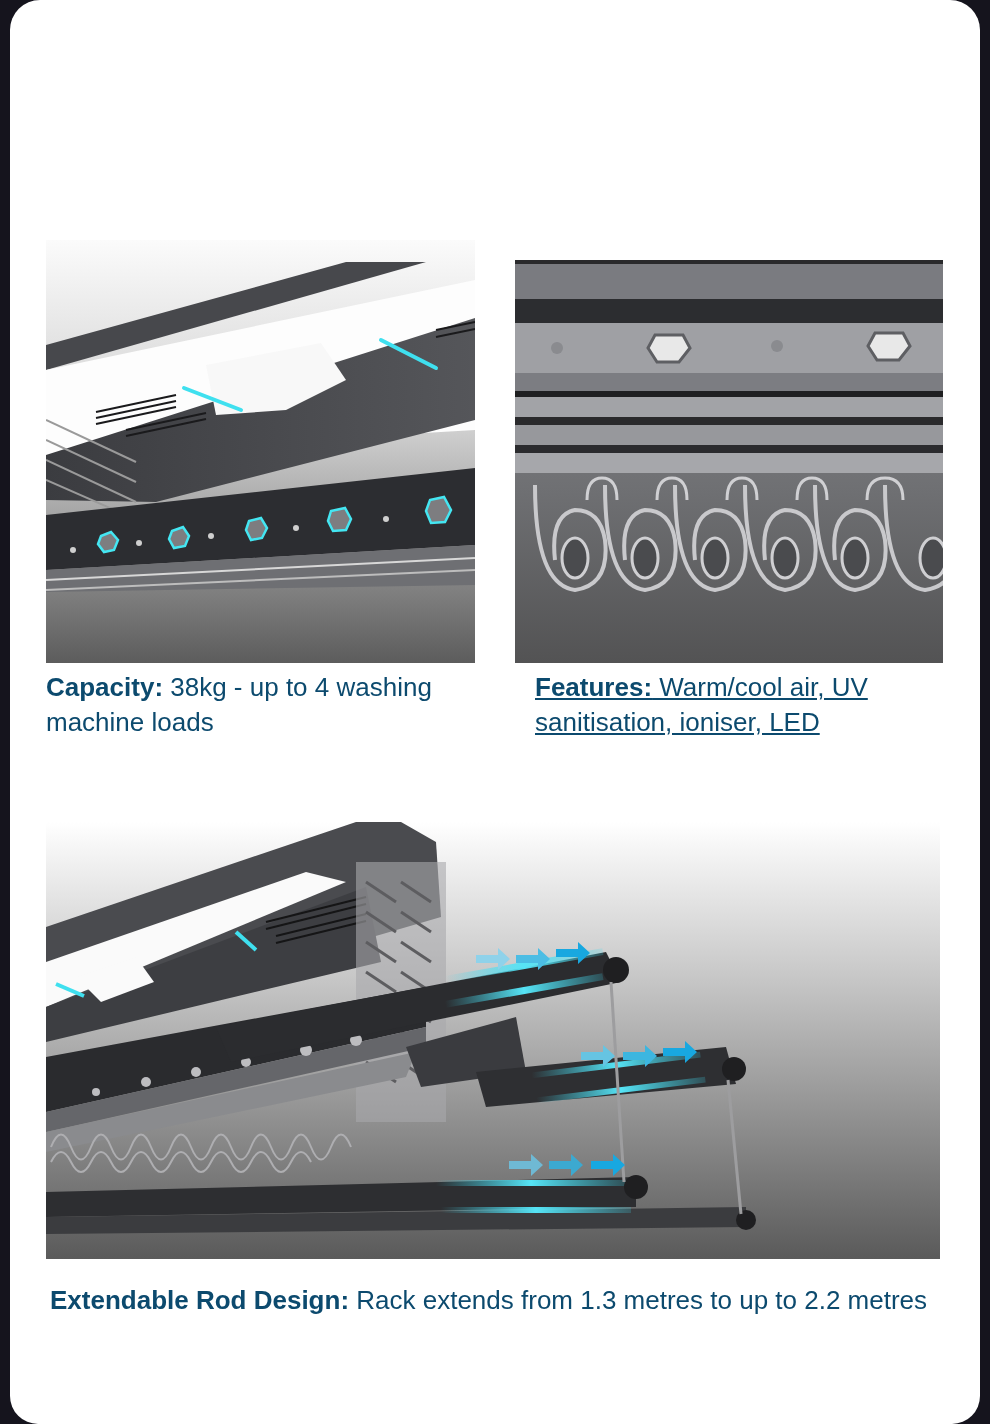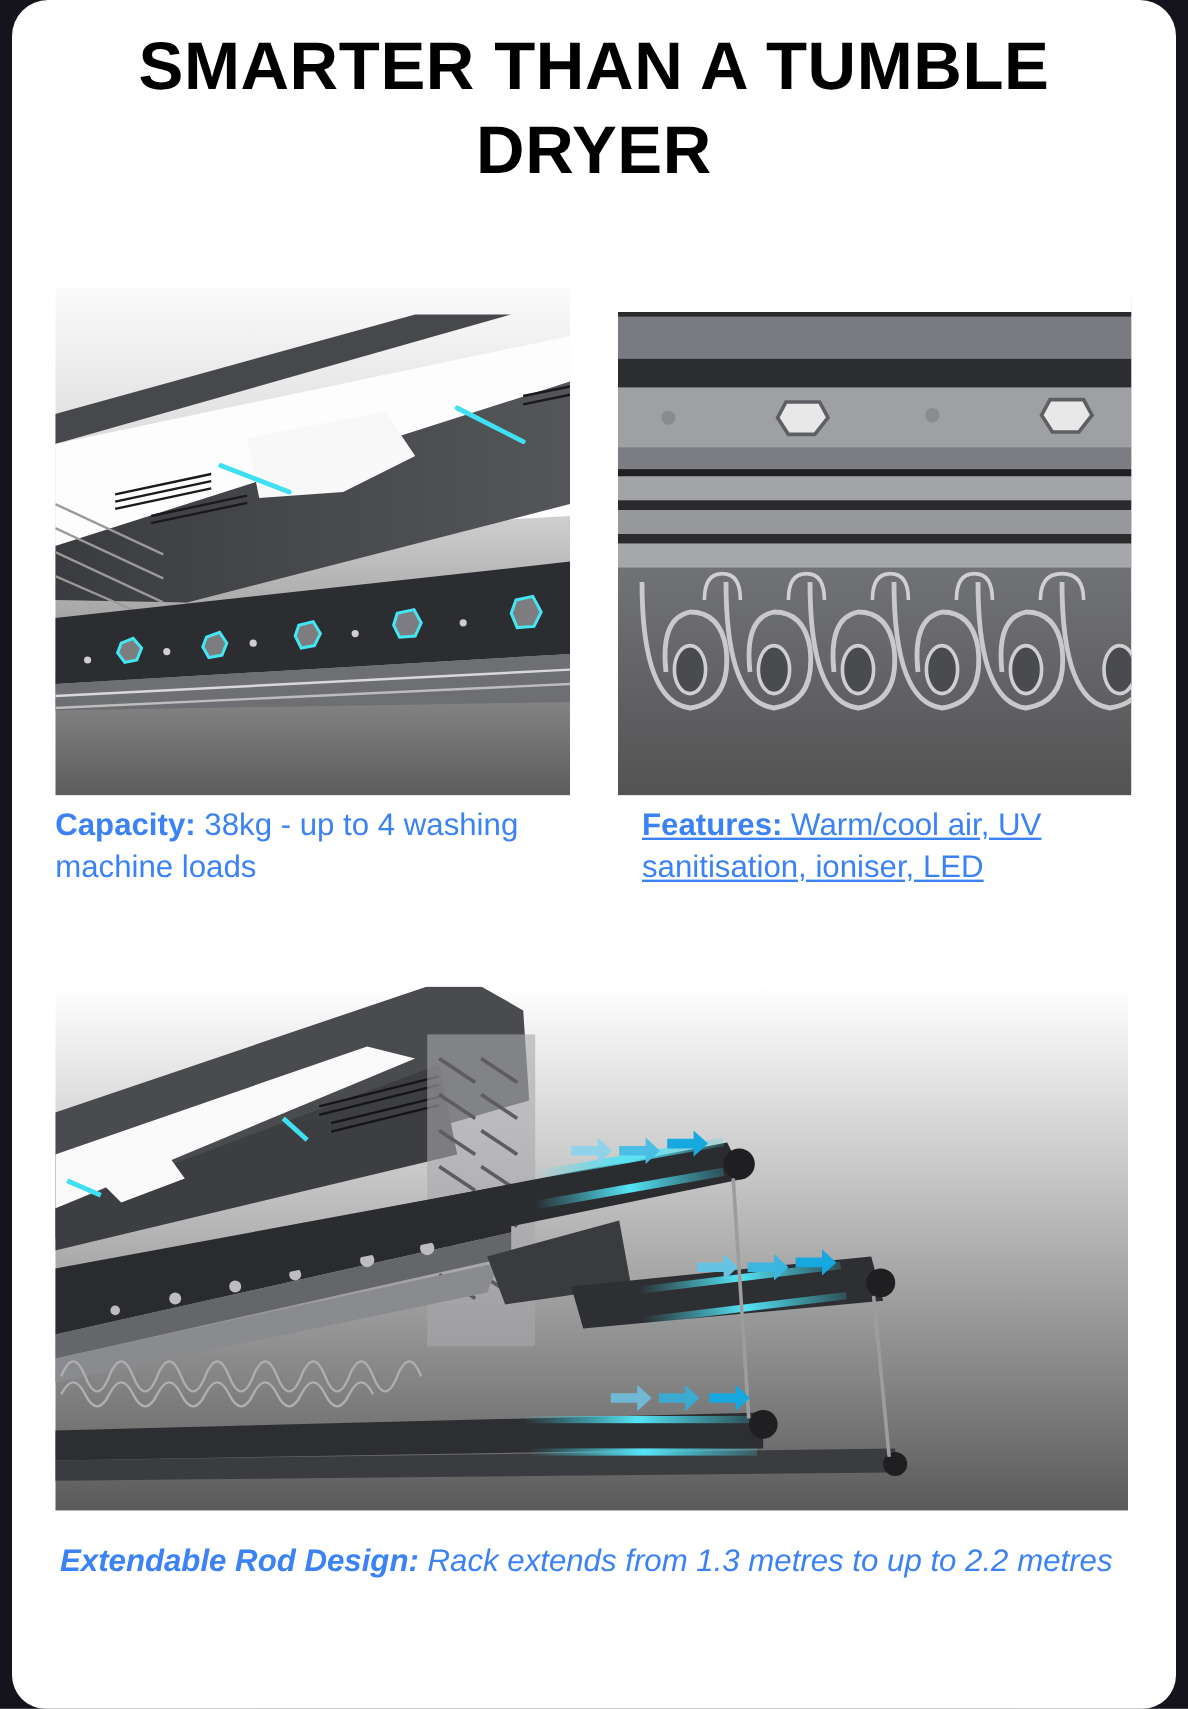--- a/index.html
+++ b/index.html
@@ -1,30 +1,26 @@
 <!DOCTYPE html>
 <html><head>
 <meta charset="utf-8">
 <style>
   html,body{margin:0;padding:0;}
   body{width:990px;height:1424px;background:#15141d;overflow:hidden;font-family:"Liberation Sans",sans-serif;}
   .card{position:absolute;left:10px;top:0;width:970px;height:1424px;background:#ffffff;border-radius:0 0 28px 28px;border-top-left-radius:30px;border-top-right-radius:30px;overflow:hidden;}
   .title{position:absolute;left:0;top:20px;width:990px;margin-left:-10px;text-align:center;font-family:"Liberation Sans",sans-serif;font-weight:700;font-size:56px;line-height:70px;letter-spacing:0.5px;color:#000;}
   .photo{position:absolute;overflow:hidden;}
-  .cap{position:absolute;font-family:"Liberation Sans",sans-serif;font-size:26px;line-height:35px;color:#3b82f6;}
+  .cap{position:absolute;font-family:"Liberation Sans",sans-serif;font-size:26px;line-height:35px;color:#0c4a6e;}
   .cap b{font-weight:700;}
 </style>
 </head>
 <body>
 
 <div class="card">
-  <div class="title">
-    <div>SMARTER THAN A TUMBLE</div>
-    <div>DRYER</div>
-  </div>
 
   <div class="photo" style="left:36px;top:240px;width:429px;height:423px;">
     <svg width="429" height="423" viewBox="0 0 429 423">
       <defs>
         <linearGradient id="bg1" x1="0" y1="0" x2="0" y2="1">
           <stop offset="0" stop-color="#fbfbfb"></stop>
           <stop offset="0.45" stop-color="#cfcfcf"></stop>
           <stop offset="1" stop-color="#5c5c5c"></stop>
         </linearGradient>
         <linearGradient id="panel1" x1="0" y1="0" x2="1" y2="0">
@@ -208,16 +204,16 @@
         <path d="M535,230 h22 v-7 l12,11 l-12,11 v-7 h-22z" fill="#66c4e2"></path>
         <path d="M577,230 h22 v-7 l12,11 l-12,11 v-7 h-22z" fill="#3cb6e0"></path>
         <path d="M617,226 h22 v-7 l12,11 l-12,11 v-7 h-22z" fill="#18a8e0"></path>
         <path d="M463,339 h22 v-7 l12,11 l-12,11 v-7 h-22z" fill="#6fb9d4"></path>
         <path d="M503,339 h22 v-7 l12,11 l-12,11 v-7 h-22z" fill="#3ca9d0"></path>
         <path d="M545,339 h22 v-7 l12,11 l-12,11 v-7 h-22z" fill="#18a8e0"></path>
       </g>
     </svg>
   </div>
 
-  <div class="cap" style="left:40px;top:1283px;width:880px;font-style:italic;">
+  <div class="cap" style="left:40px;top:1283px;width:880px;">
     <b>Extendable Rod Design:</b><span> Rack extends from 1.3 metres to up to 2.2 metres</span>
   </div>
 </div>
 
 </body></html>

